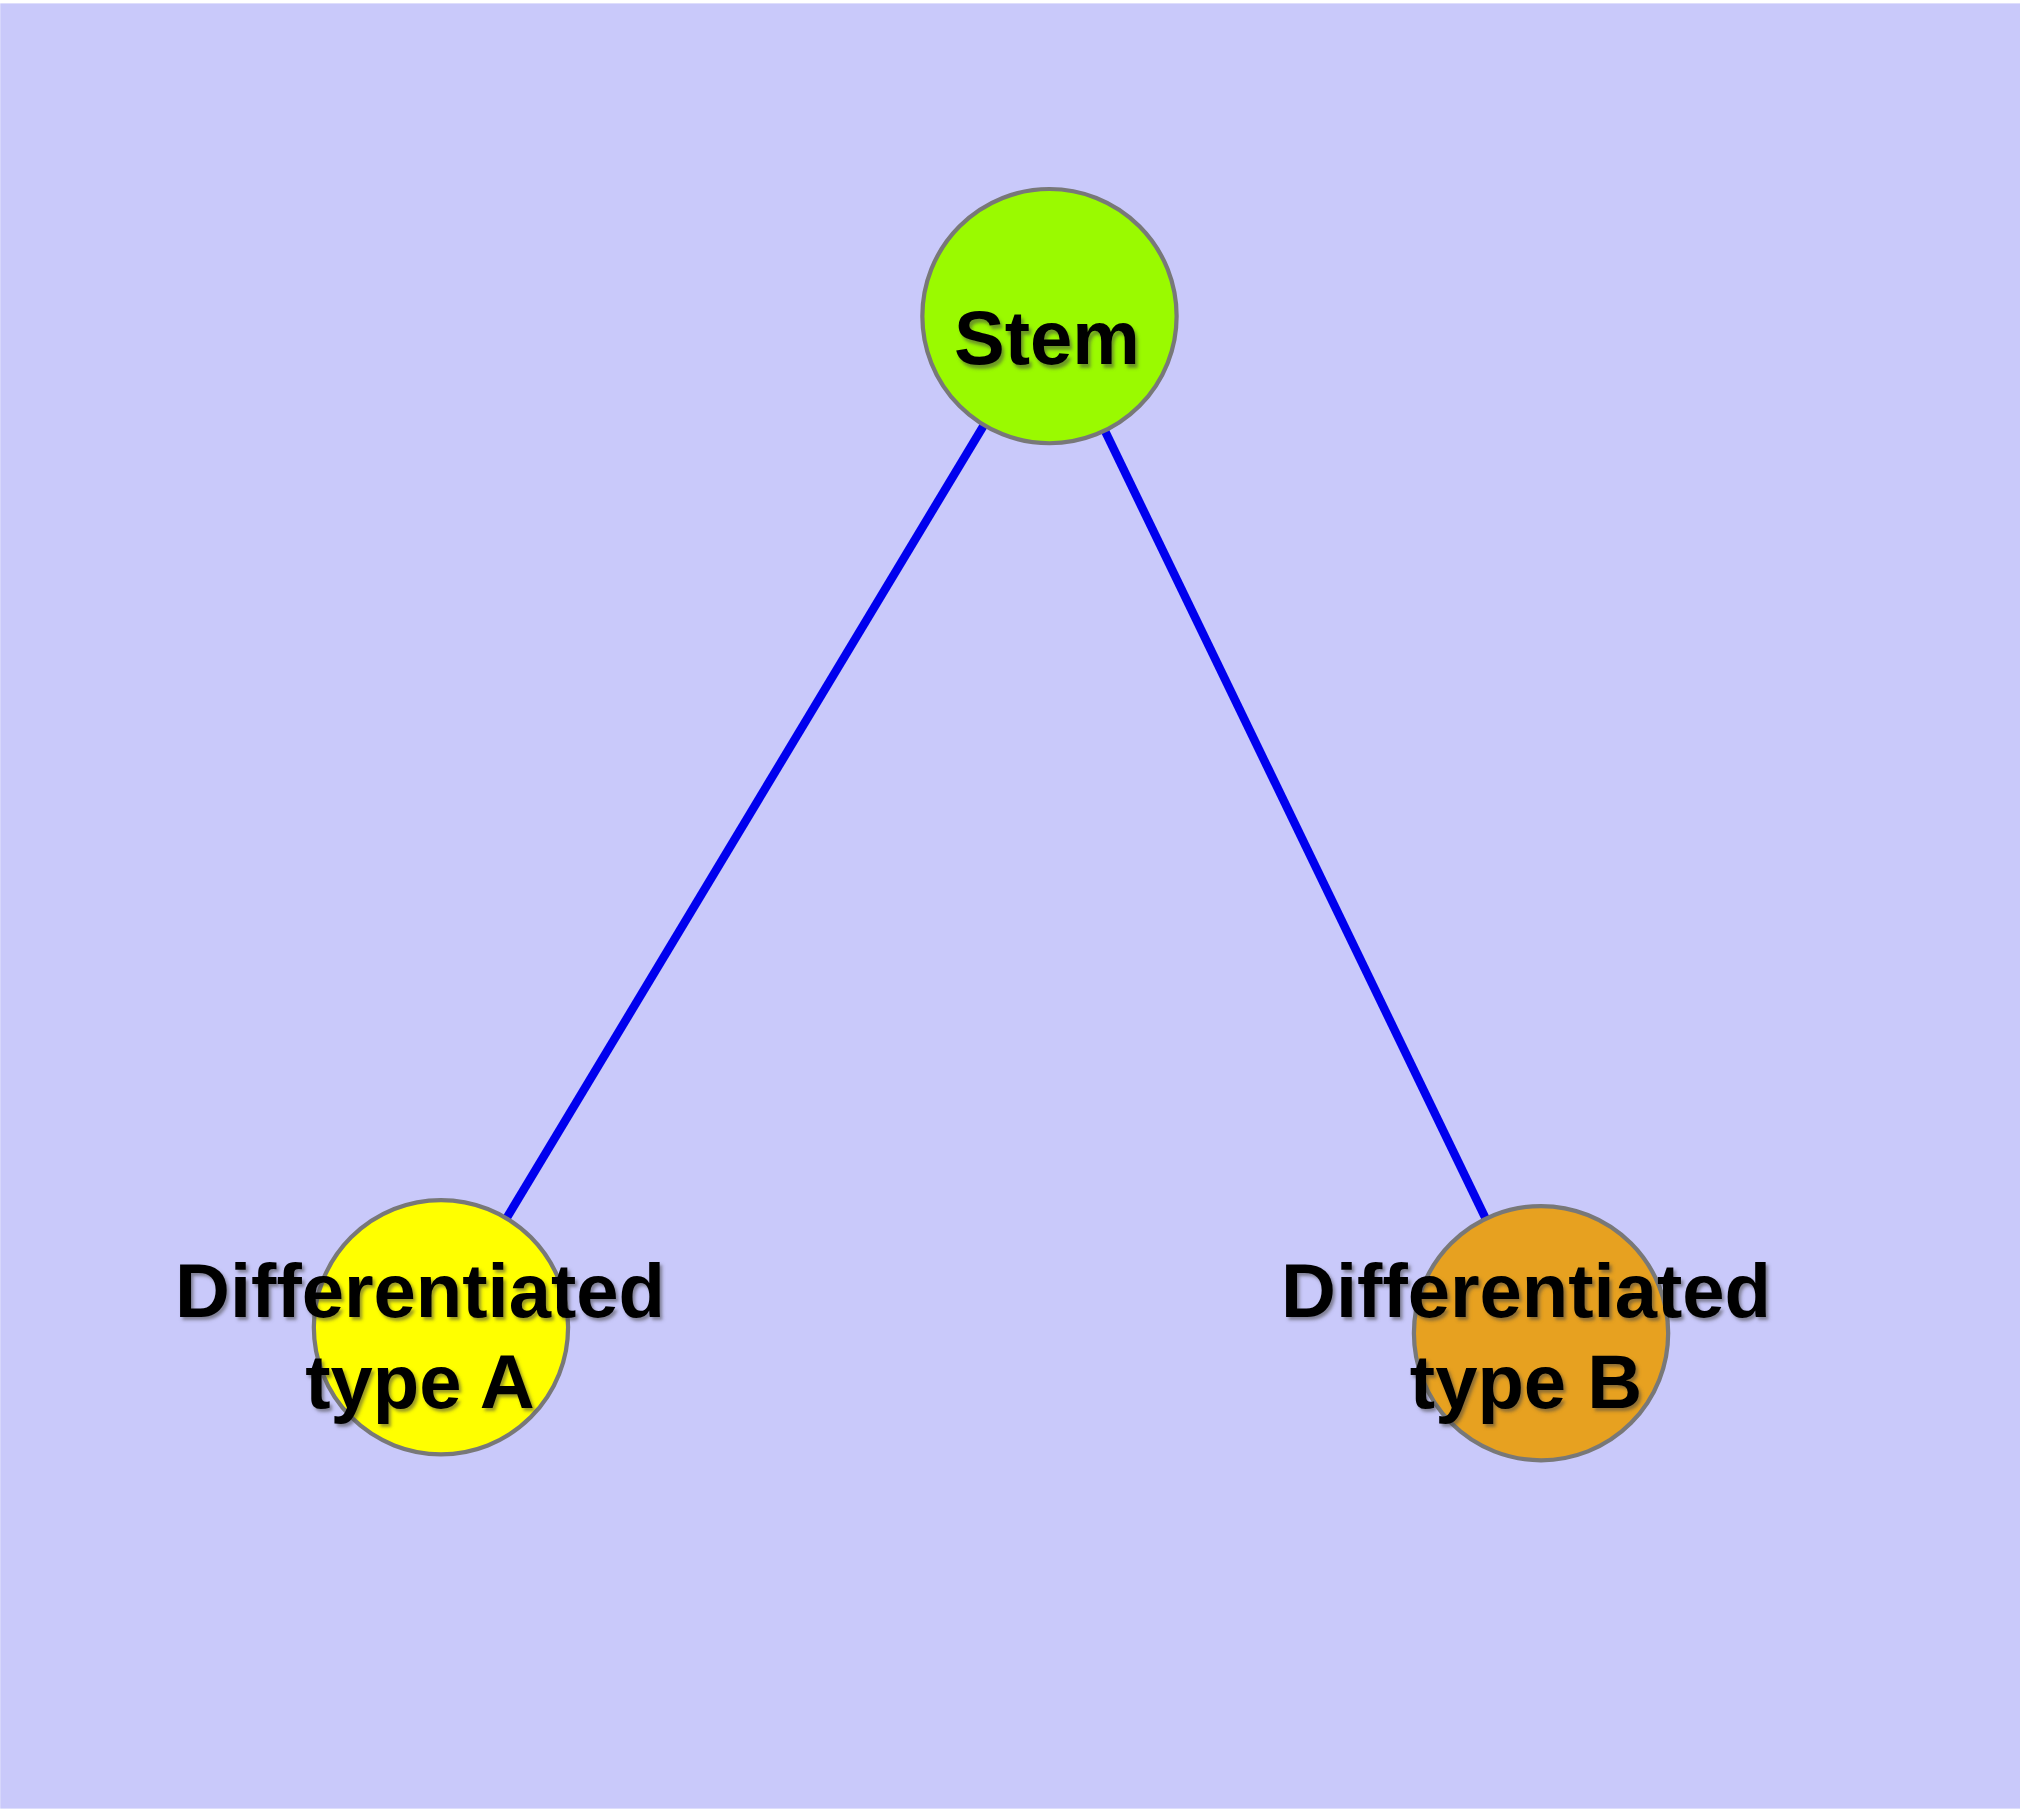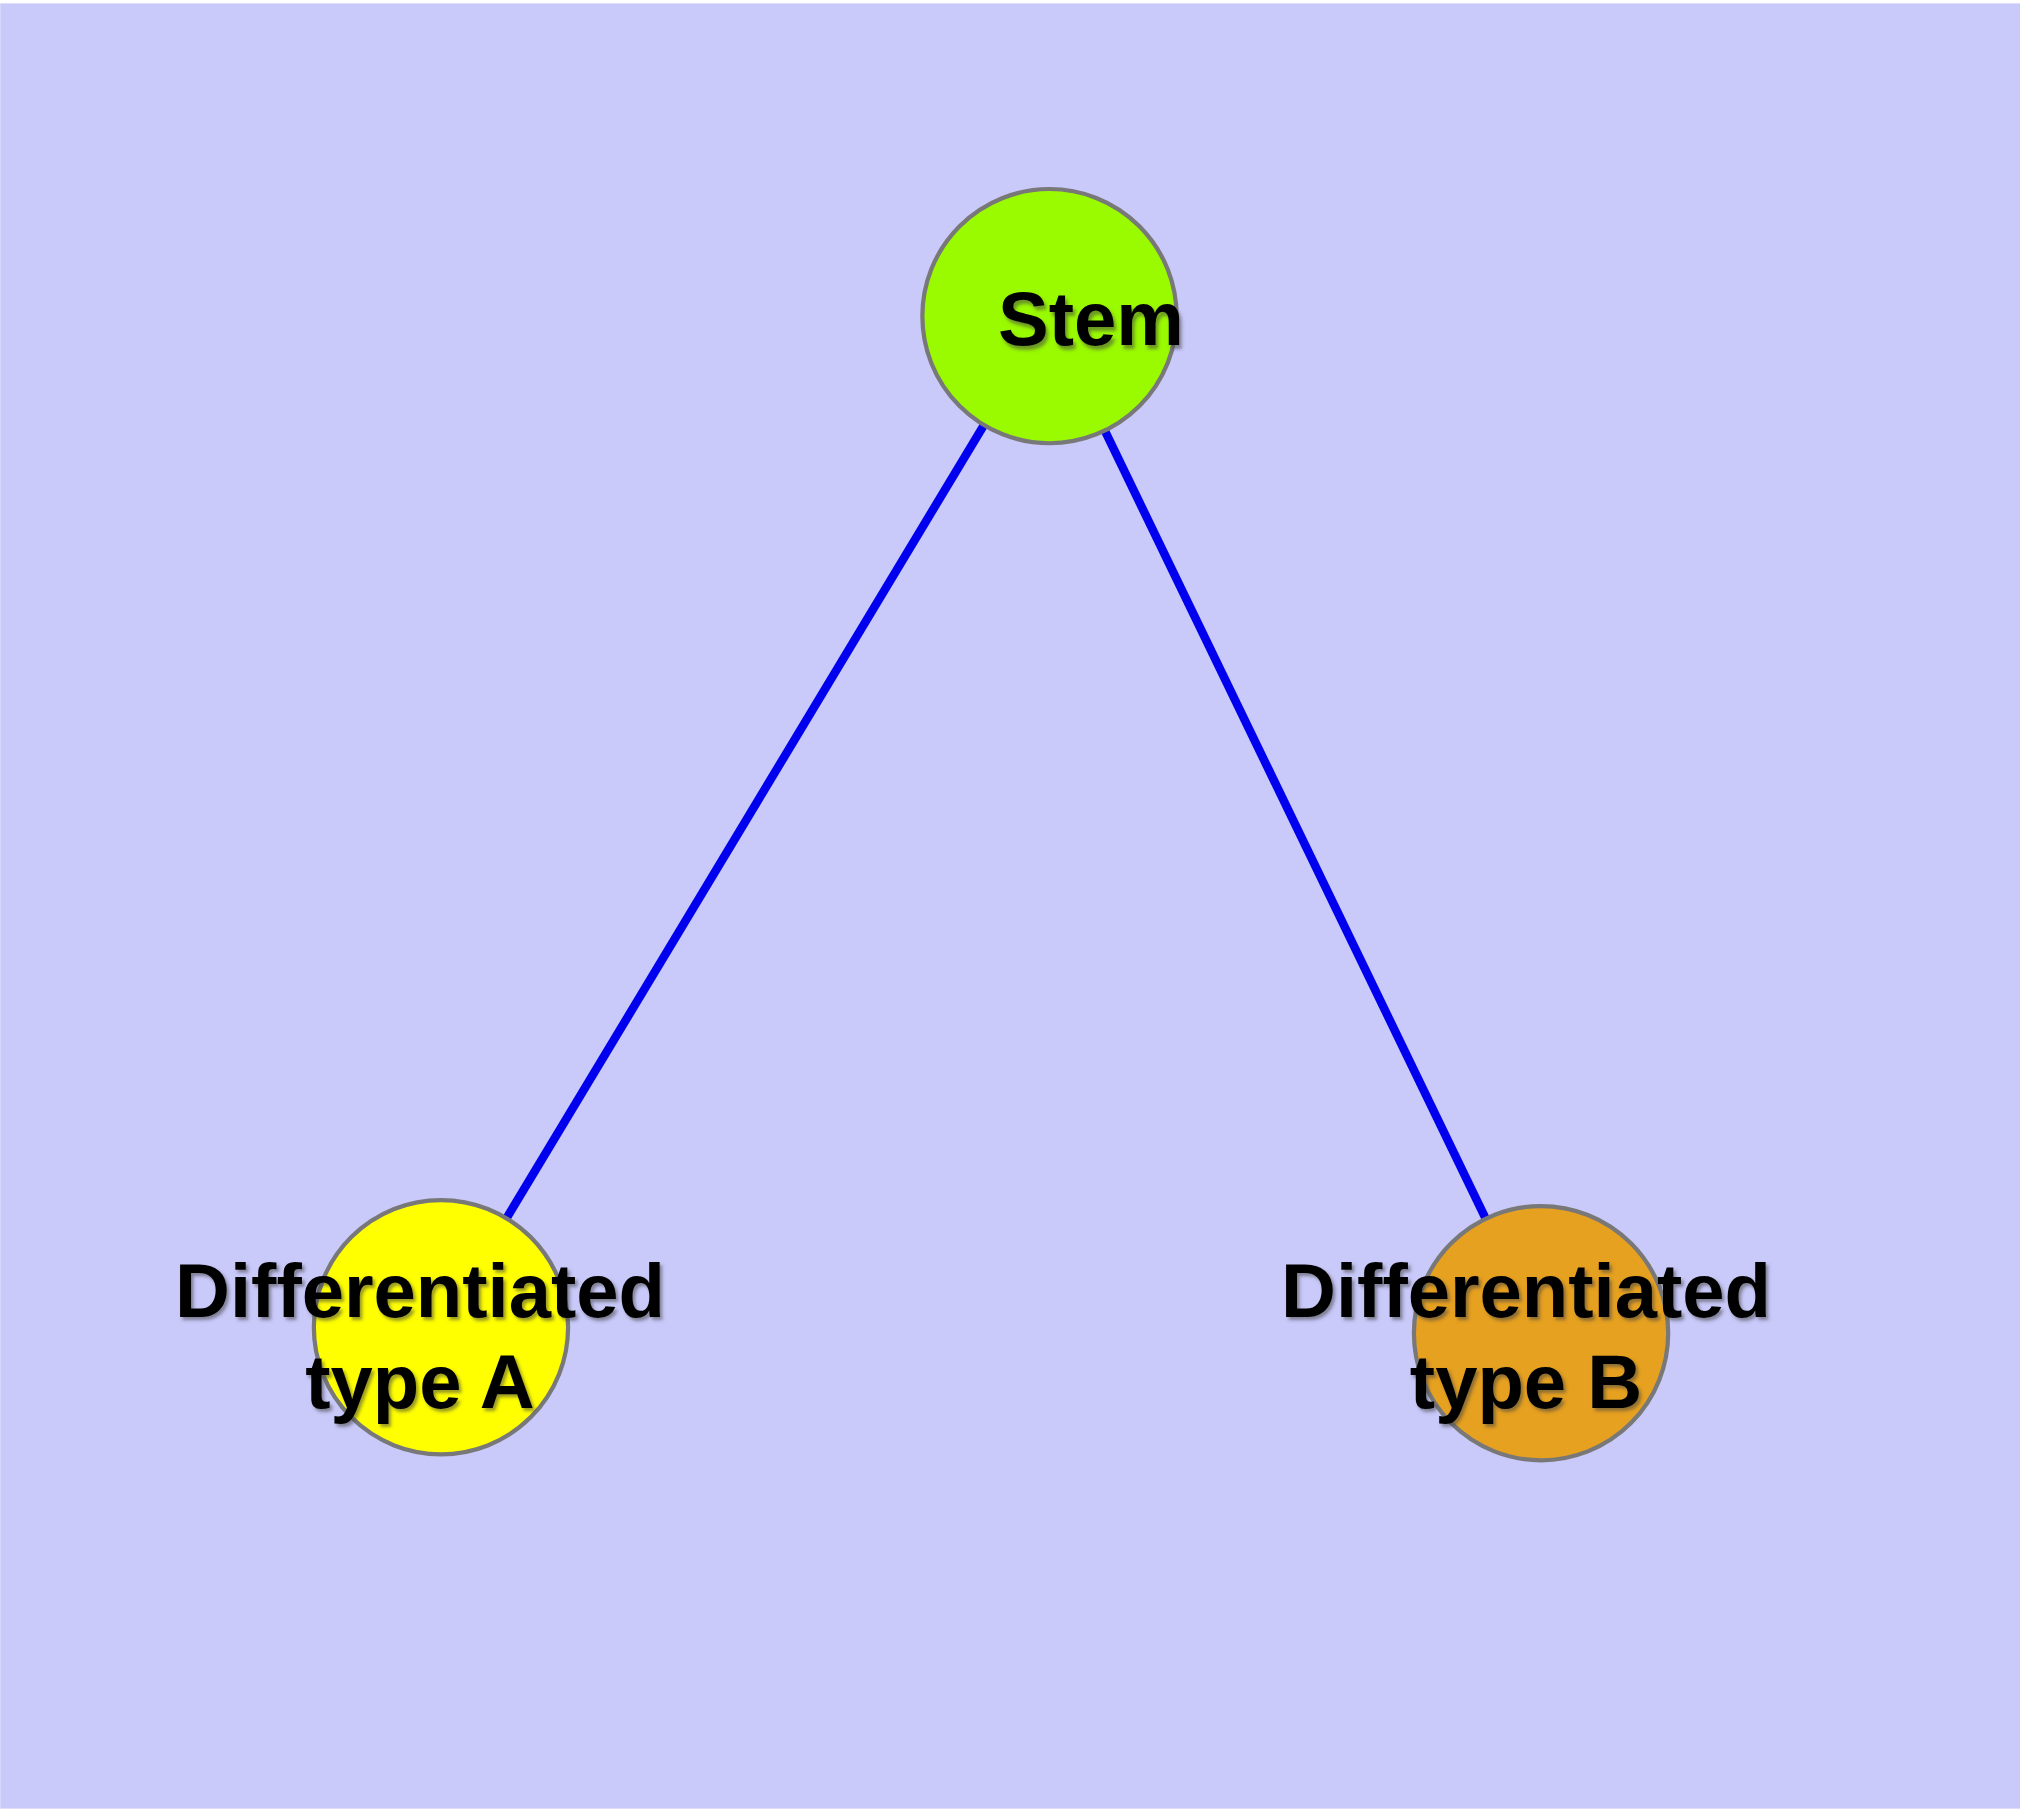--- a/index.html
+++ b/index.html
@@ -49,21 +49,21 @@
       <line x1="1238" y1="373" x2="1818" y2="1573" stroke="#0000EE"></line>
     </g>
 
     <g stroke-width="5" stroke="#787878">
       <circle cx="1238" cy="373" r="150" fill="#9AFA00"></circle>
       <circle cx="520" cy="1566" r="150" fill="#FFFF00"></circle>
       <circle cx="1818" cy="1573" r="150" fill="#E7A120"></circle>
     </g>
   </svg>
 
-  <div class="node-label" style="left:1047px; top:319px;margin-left:44px;">Stem</div>
+  <div class="node-label" style="left:1047px; top:338px;">Stem</div>
 
   <div class="node-label" style="left:420px; top:1336px;">Differentiated
 type A</div>
 
   <div class="node-label" style="left:1526px; top:1336px;">Differentiated
 type B</div>
 
 </div>
 
 

